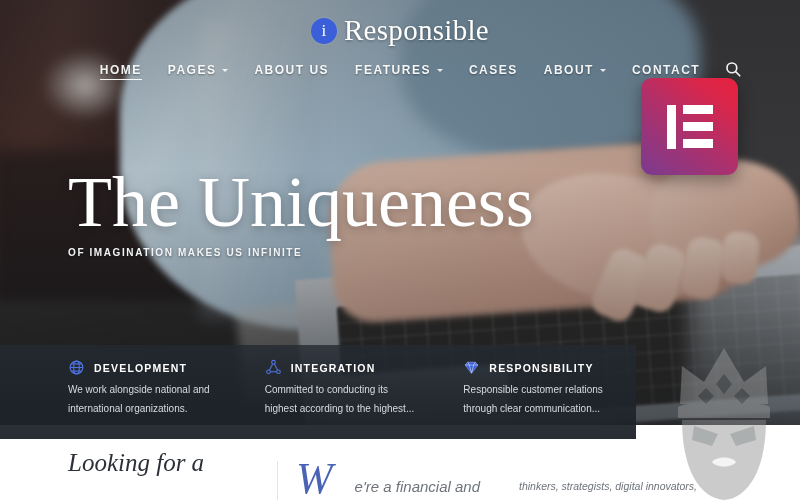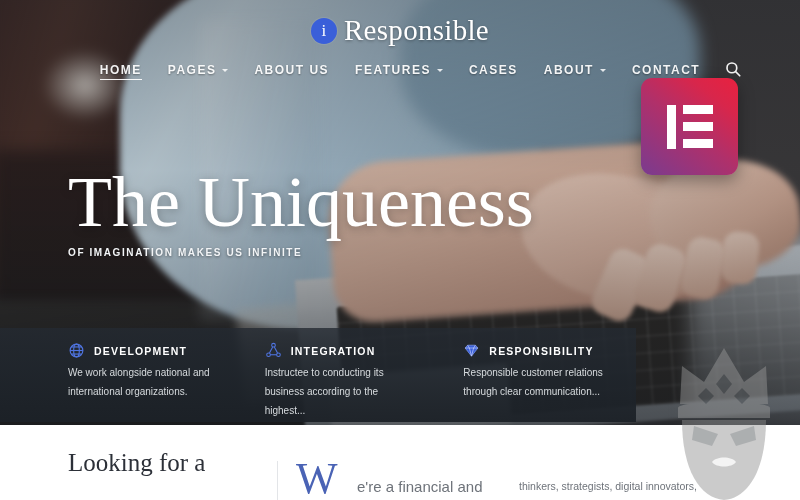--- a/index.html
+++ b/index.html
@@ -183,21 +183,21 @@
     text-shadow: 0 2px 10px rgba(0,0,0,.28);
   }
   .hero-sub {
     margin-top: 9px; color: #f2f4f6;
     font-size: 10px; font-weight: bold; letter-spacing: 1.6px;
     text-shadow: 0 1px 3px rgba(0,0,0,.45);
   }
 
   
   .features {
-    position: absolute; left: 0; top: 328px; width: 636px; height: 94px;
+    position: absolute; left: 0; top: 345px; width: 636px; height: 94px;
     z-index: 16;
     background: linear-gradient(180deg, rgba(36,42,50,.80) 0%, rgba(32,38,45,.90) 45%, rgba(28,33,39,.95) 100%);
     display: flex;
   }
   .feature { flex: 1; padding: 14px 18px 0 18px; box-sizing: border-box; }
   .feature:nth-child(1) { padding-left: 68px; }
   .feature:nth-child(2) { padding-left: 24px; }
   .feature:nth-child(3) { padding-left: 26px; }
   .f-head { display: flex; align-items: center; gap: 9px; }
   .f-icon { width: 17px; height: 17px; flex: none; }
@@ -205,21 +205,21 @@
     color: #ffffff; font-size: 10.5px; font-weight: bold; letter-spacing: 1.2px;
   }
   .f-desc {
     margin-top: 4px; color: #d7dbde; font-size: 10px; line-height: 19px;
     max-width: 196px;
   }
 
   
   .white-sec {
     position: absolute; left: 0; top: 425px; width: 732px; height: 75px;
-    background: #ffffff; z-index: 14;
+    background: #ffffff; z-index: 14; font-style: italic;
   }
   .ws-inner { position: relative; width: 800px; height: 75px; }
   .ws-left {
     position: absolute; left: 68px; top: 22px; width: 190px;
     font-family: "Liberation Serif", serif;
     font-size: 25px; line-height: 32px; color: #2c3038;
   }
   .ws-divider {
     position: absolute; left: 277px; top: 36px; width: 1px; height: 39px;
     background: #e3e5e8;
@@ -355,21 +355,21 @@
             <circle cx="12" cy="4.5" r="2.6"></circle>
             <circle cx="5" cy="18" r="2.6"></circle>
             <circle cx="19" cy="18" r="2.6"></circle>
             <line x1="10.8" y1="6.9" x2="6.3" y2="15.6"></line>
             <line x1="13.2" y1="6.9" x2="17.7" y2="15.6"></line>
             <line x1="7.6" y1="18" x2="16.4" y2="18"></line>
           </svg>
         </span>
         <span class="f-title">INTEGRATION</span>
       </div>
-      <div class="f-desc">Instructee to conducting its business according to the highest...</div>
+      <div class="f-desc">Committed to conducting its highest according to the highest...</div>
     </div>
 
     <div class="feature">
       <div class="f-head">
         <span class="f-icon">
           <svg viewBox="0 0 24 24" width="17" height="17" fill="#3a5fd9" stroke="#7f9bf0" stroke-width="1">
             <path d="M3 8.5 L6.5 4.5 L17.5 4.5 L21 8.5 L12 20 Z"></path>
             <path d="M3 8.5 L21 8.5" stroke="#cfdaff" stroke-width=".9" fill="none"></path>
             <path d="M6.5 4.5 L9 8.5 L12 20 L15 8.5 L17.5 4.5" stroke="#cfdaff" stroke-width=".9" fill="none"></path>
           </svg>

